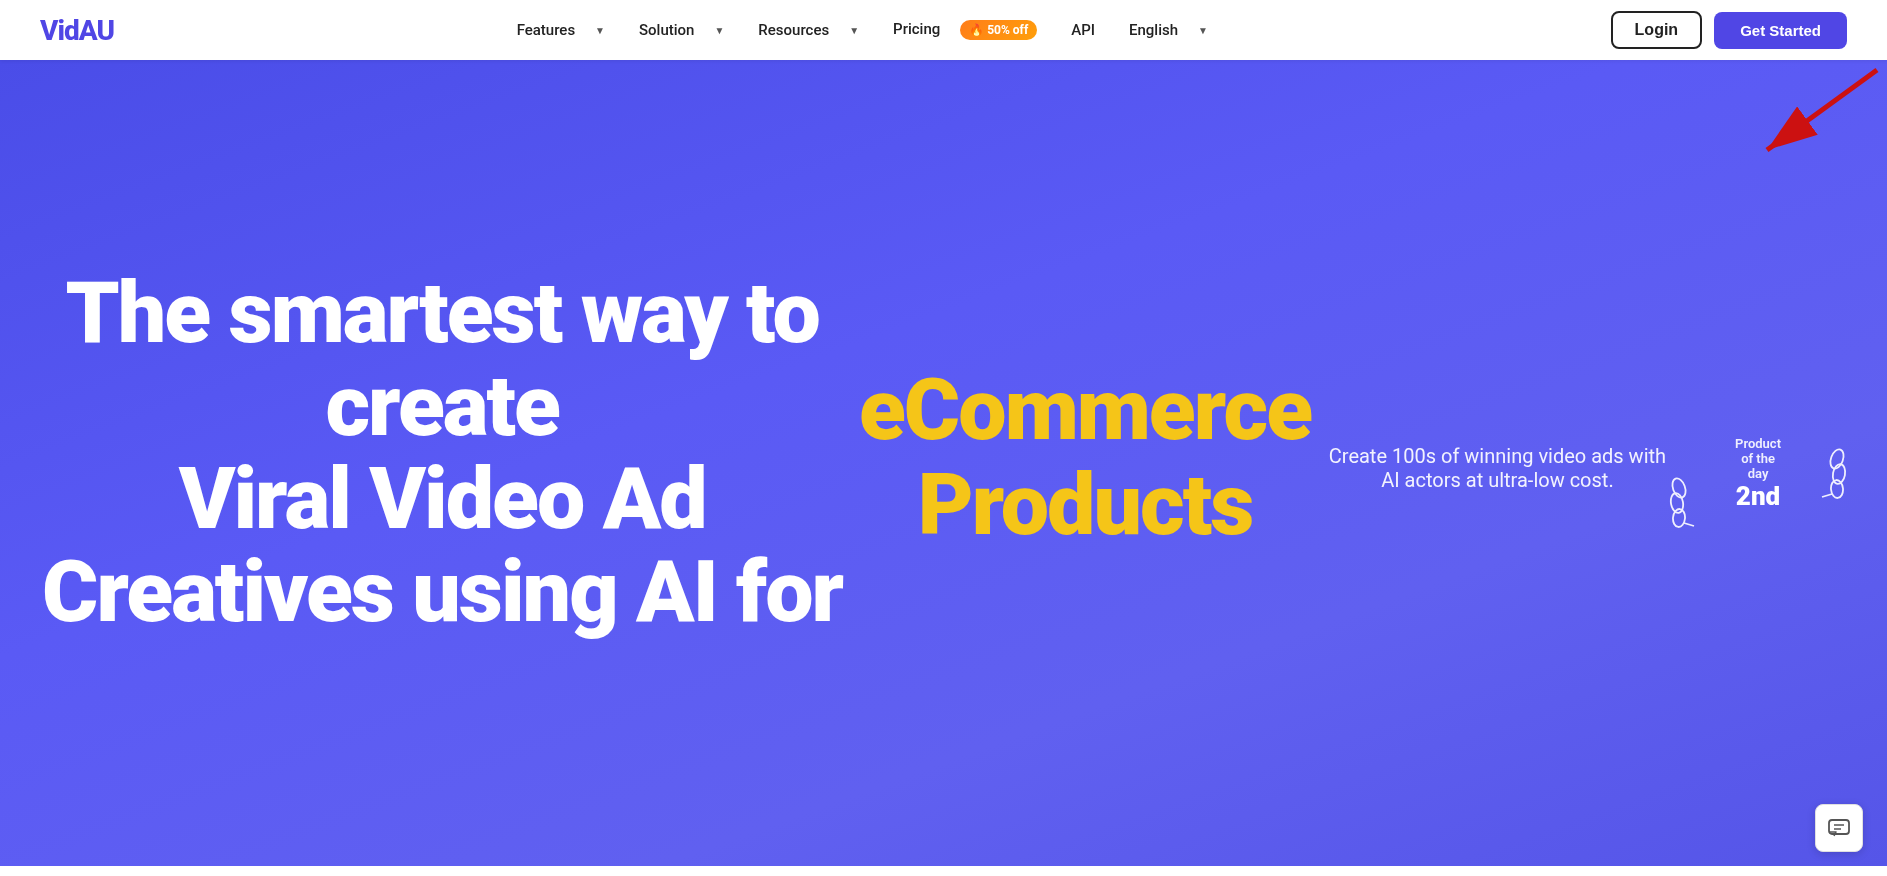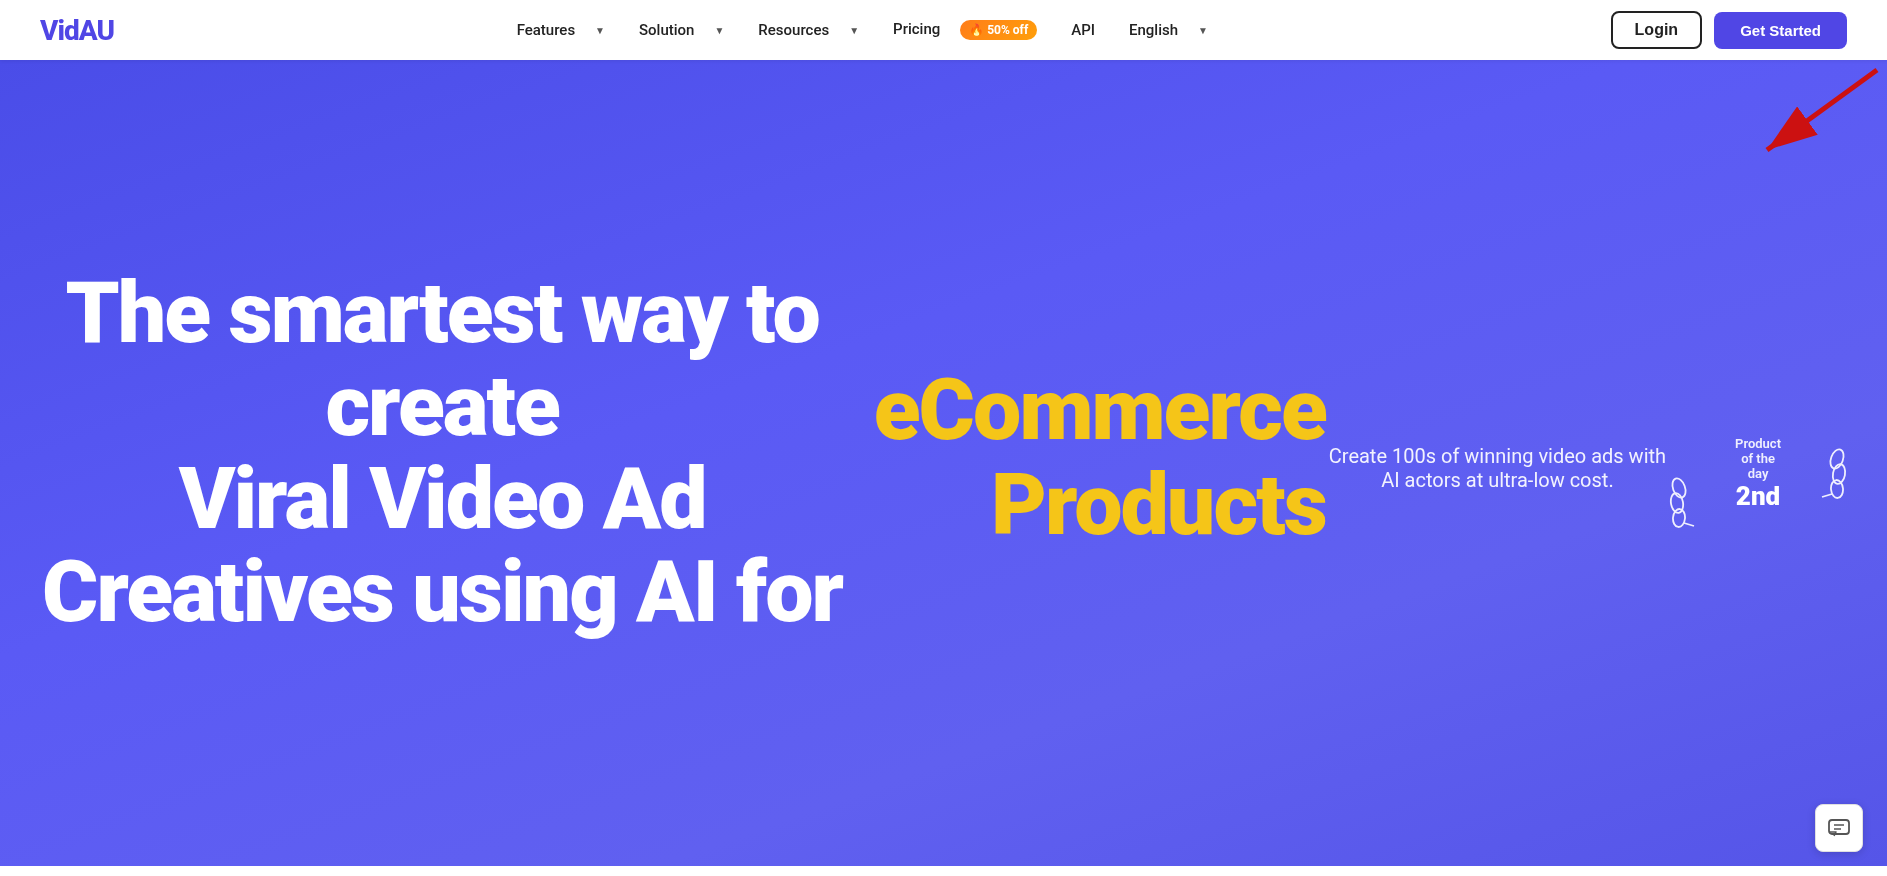--- a/index.html
+++ b/index.html
@@ -109,21 +109,20 @@
       letter-spacing: -2px;
       max-width: 1400px;
     }
     .hero-title-accent {
       font-size: 86px;
       font-weight: 900;
       color: #f5c518;
       line-height: 1.1;
       letter-spacing: -2px;
       margin-top: 10px;
-      text-align: right;
     }
     .hero-subtitle {
       font-size: 20px;
       color: rgba(255,255,255,0.92);
       margin-top: 30px;
       font-weight: 400;
     }
     .product-of-day {
       margin-top: 40px;
       display: flex;

